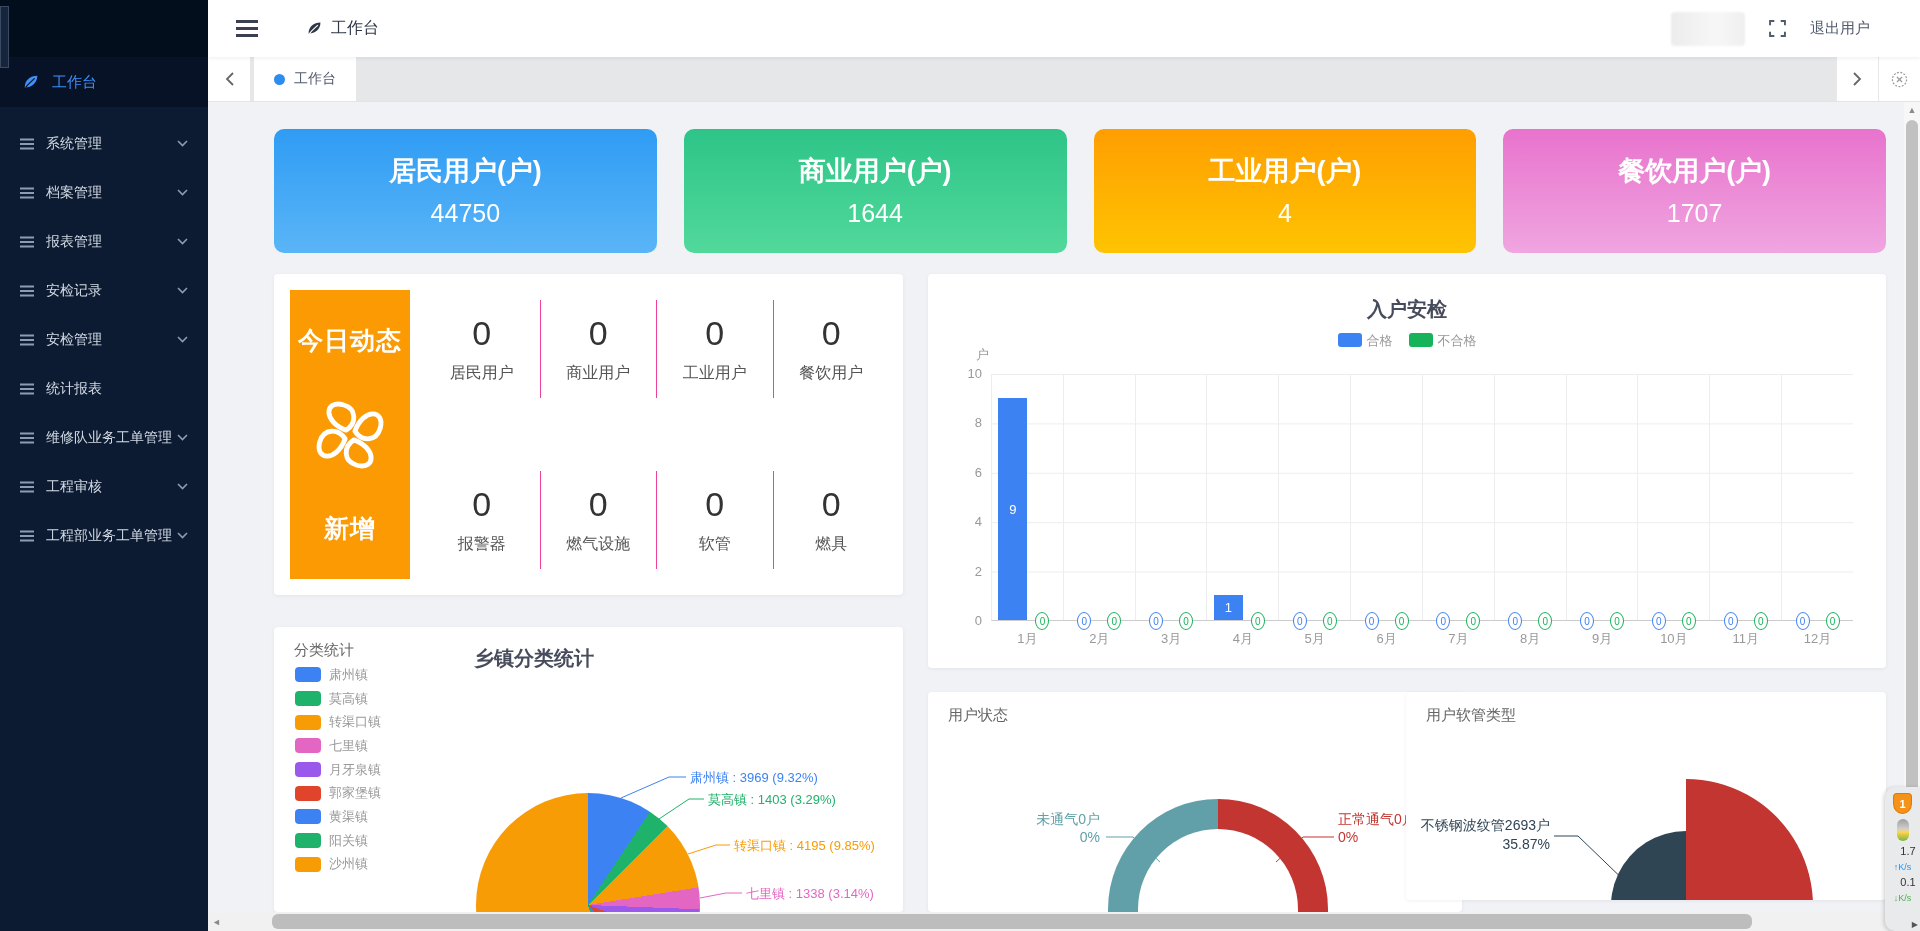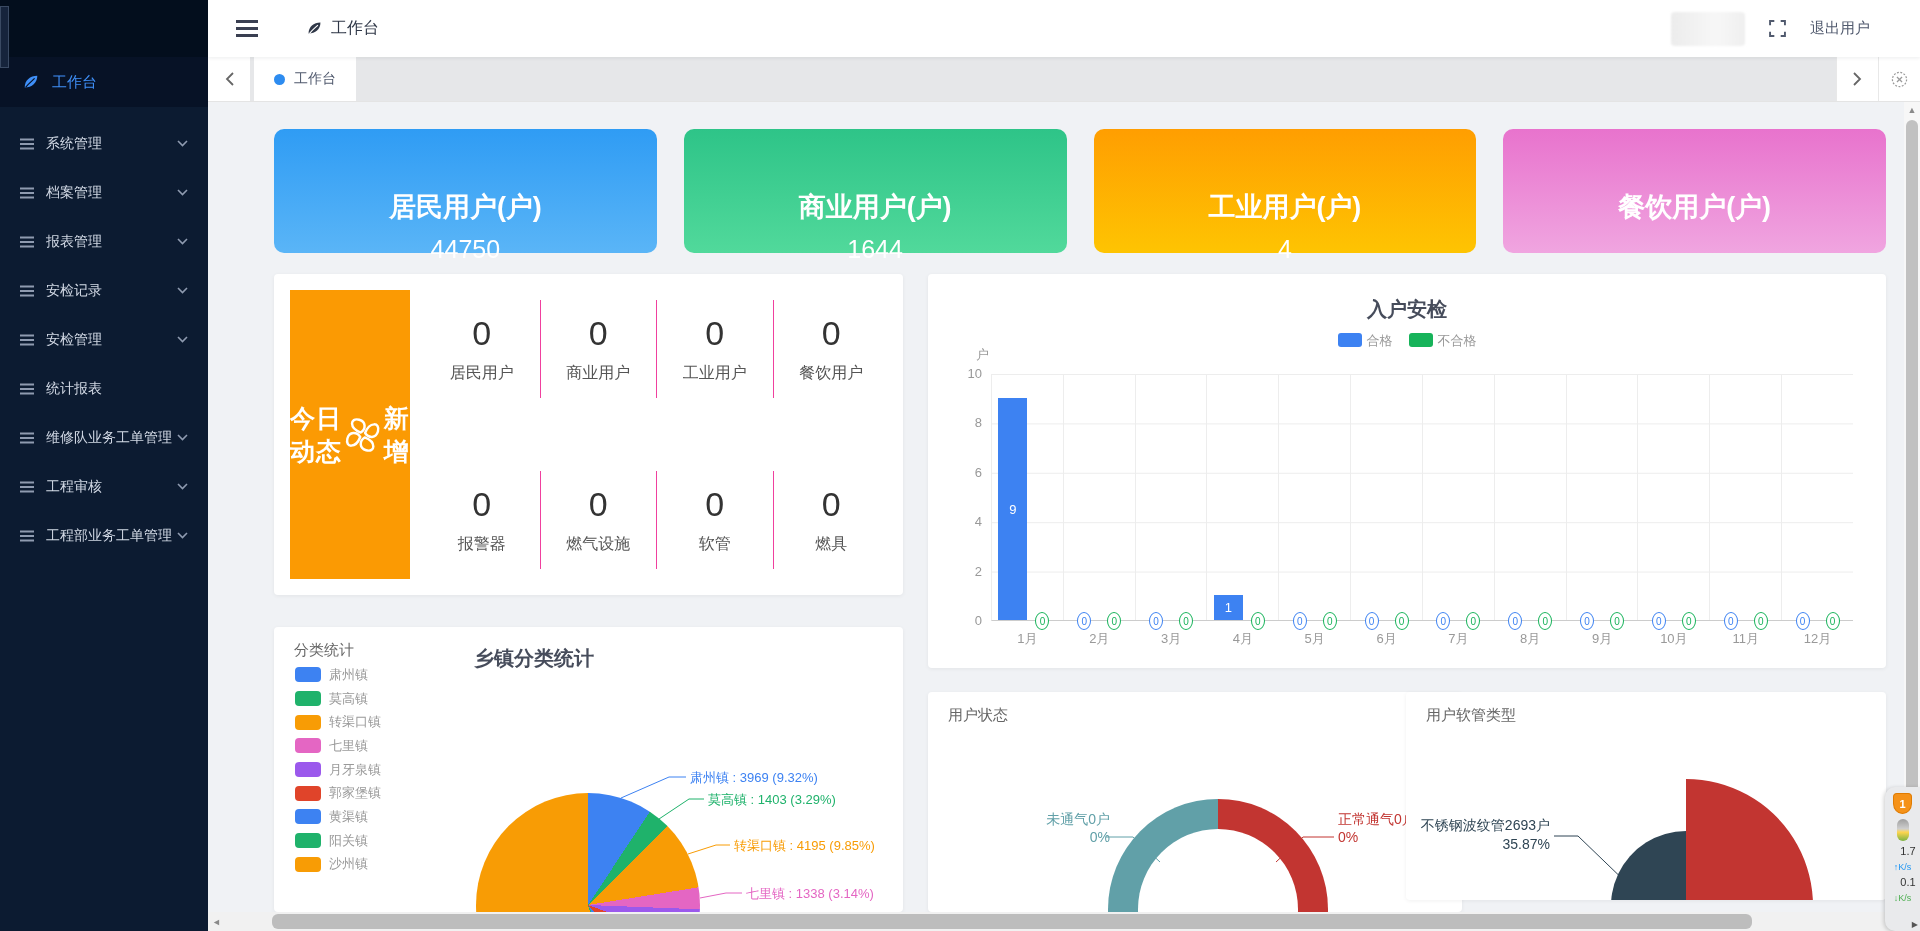--- a/index.html
+++ b/index.html
@@ -23,36 +23,36 @@
 
 .tabbar{position:absolute;left:208px;top:57px;right:0;height:45px;background:#fff;display:flex;align-items:stretch;border-bottom:1px solid #e4e4e4;z-index:19;}
 .tab-nav{width:42px;display:flex;align-items:center;justify-content:center;background:#fff;cursor:pointer;}
 .tab-strip{flex:1;background:#e6e7e9;display:flex;align-items:stretch;}
 .tab{background:#fff;display:flex;align-items:center;gap:9px;padding:0 20px;margin-left:4px;font-size:14px;color:#515a6e;cursor:pointer;}
 .tab-dot{width:11px;height:11px;border-radius:50%;background:#2d8cf0;}
 .tab-nav.brd{border-left:1px solid #e8e8e8;}
 
 .cards{position:absolute;left:274px;top:129px;width:1612px;display:flex;gap:27px;}
 .card{flex:1;height:124px;border-radius:10px;color:#fff;text-align:center;padding-top:24px;}
-.card .t{font-size:27px;font-weight:bold;margin-top:36px;}
+.card .t{font-size:27px;font-weight:bold;}
 .card .v{font-size:25px;margin-top:10px;}
 .card.c1{background:linear-gradient(180deg,#2f9cf4,#5ab5f7);}
 .card.c2{background:linear-gradient(180deg,#2ec488,#51d99b);}
 .card.c3{background:linear-gradient(180deg,#ff9e01,#fec402);text-align:center;}
 .card.c4{background:linear-gradient(180deg,#e873cd,#f0a5e0);}
 
 .panel{position:absolute;background:#fff;border-radius:4px;box-shadow:0 1px 4px rgba(0,0,0,.06);}
 .panel-today{left:274px;top:274px;width:629px;height:321px;}
 .panel-bar{left:928px;top:274px;width:958px;height:394px;}
 .panel-pie{left:274px;top:627px;width:629px;height:285px;overflow:hidden;}
 .panel-status{left:928px;top:692px;width:534px;height:220px;overflow:hidden;}
 .panel-hose{left:1406px;top:692px;width:480px;height:208px;overflow:hidden;}
 .panel-h{position:absolute;left:20px;top:14px;font-size:15px;color:#666;}
 
-.today-block{position:absolute;left:16px;top:16px;bottom:16px;width:120px;background:#fb9a03;color:#fff;display:flex;flex-direction:row;align-items:center;justify-content:space-between;padding:34px 0;}
+.today-block{position:absolute;left:16px;top:16px;bottom:16px;width:120px;background:#fb9a03;color:#fff;display:flex;flex-direction:column;align-items:center;justify-content:space-between;padding:34px 0;}
 .today-block .tt{font-size:25px;font-weight:bold;letter-spacing:1px;}
 .today-stats{position:absolute;left:150px;right:14px;top:26px;bottom:26px;display:flex;flex-direction:column;justify-content:space-between;}
 .trow{display:flex;}
 .tcell{flex:1;text-align:center;padding:14px 0;border-right:1px solid #f0409e;}
 .tcell:last-child{border-right:none;}
 .tcell .v{font-size:34px;color:#333;}
 .tcell .l{font-size:16px;color:#555;margin-top:10px;}
 
 .bc-title{position:absolute;left:0;right:0;top:22px;text-align:center;font-size:20px;font-weight:bold;color:#464c5b;}
 .bc-legend{position:absolute;left:0;right:0;top:58px;display:flex;justify-content:center;gap:16px;font-size:13px;color:#999;align-items:center;}
@@ -74,21 +74,21 @@
 .pl-item{display:flex;align-items:center;height:23.7px;font-size:13px;color:#999;cursor:pointer;}
 .pl-item .sw{width:26px;height:15px;border-radius:4px;margin-right:8px;}
 .town-pie{position:absolute;left:202px;top:166px;width:224px;height:224px;border-radius:50%;
  background:conic-gradient(#3d82f2 0deg 33.5deg,#1fb26b 33.5deg 45.3deg,#f89c05 45.3deg 80.9deg,#e466c3 80.9deg 92.2deg,#9b59ec 92.2deg 110deg,#e0442a 110deg 139deg,#3d82f2 139deg 153deg,#1fb26b 153deg 164deg,#f89c05 164deg 360deg);}
 .callout{position:absolute;font-size:13px;white-space:nowrap;}
 .svg-lines{position:absolute;left:0;top:0;pointer-events:none;}
 
 .donut{position:absolute;left:180px;top:107px;width:220px;height:220px;border-radius:50%;background:conic-gradient(#c23531 0deg 180deg,#61a0a8 180deg 360deg);}
 .donut .hole{position:absolute;left:30px;top:30px;right:30px;bottom:30px;background:#fff;border-radius:50%;}
 .dlab{position:absolute;font-size:14px;line-height:18px;}
-.dlab.left{left:50px;top:118px;width:132px;text-align:right;color:#61a0a8;}
+.dlab.left{left:40px;top:118px;width:132px;text-align:right;color:#61a0a8;}
 .dlab.right{left:410px;top:118px;width:120px;color:#c23531;}
 
 .hlab{position:absolute;left:0;top:124px;width:144px;text-align:right;color:#2f4554;font-size:14px;line-height:19px;}
 
 .vscroll{position:absolute;right:0;top:102px;bottom:19px;width:16px;background:#f7f7f7;z-index:40;}
 .vscroll .arr{height:16px;display:flex;align-items:center;justify-content:center;color:#8a8a8a;font-size:9px;}
 .vscroll .thumb{position:absolute;left:2px;right:2px;top:18px;bottom:2px;background:#c1c1c1;border-radius:6px;}
 .hscroll{position:absolute;left:208px;right:0;bottom:0;height:19px;background:#f1f1f1;z-index:40;}
 .hscroll .arr{position:absolute;left:0;top:0;width:17px;height:19px;display:flex;align-items:center;justify-content:center;color:#8a8a8a;font-size:9px;}
 .hscroll .thumb{position:absolute;left:64px;top:2px;height:15px;width:1480px;background:#bdbdbd;border-radius:6px;}
@@ -258,20 +258,21 @@
   <div class="card c2">
     <div class="t">商业用户(户)</div>
     <div class="v">1644</div>
   </div>
   <div class="card c3">
     <div class="t">工业用户(户)</div>
     <div class="v">4</div>
   </div>
   <div class="card c4">
     <div class="t">餐饮用户(户)</div>
+    <div class="v">1707</div>
   </div>
 </div>
 
 <div class="panel panel-today">
   <div class="today-block">
     <div class="tt">今日动态</div>
     <svg width="82" height="82" viewBox="-42 -42 84 84">
       <g fill="none" stroke="#fff" stroke-width="5" stroke-linejoin="round">
         <path d="M5 -4 C14 -28 36 -26 31 -7 C27 7 12 7 5 -4 Z"></path>
         <path d="M5 -4 C14 -28 36 -26 31 -7 C27 7 12 7 5 -4 Z" transform="rotate(90)"></path>

